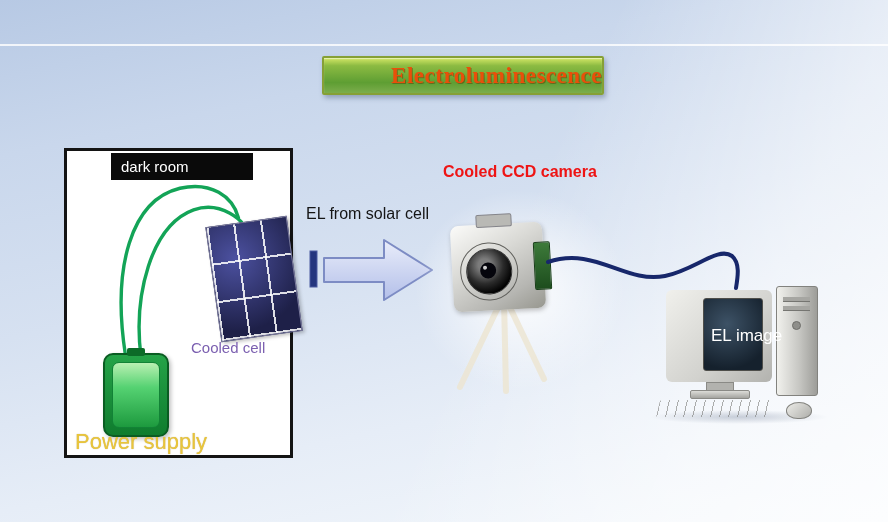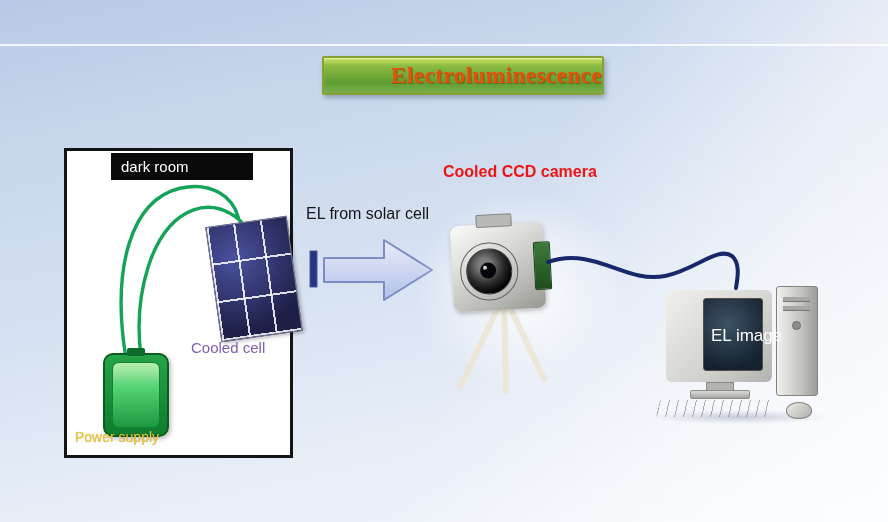--- a/index.html
+++ b/index.html
@@ -53,21 +53,21 @@
     border:2px solid #0a5c22;border-radius:10px;box-sizing:border-box;
     box-shadow:2px 2px 4px rgba(0,0,0,.25);
   }
   .ps-nub{position:absolute;left:22px;top:-7px;width:18px;height:8px;background:#0c6b28;border-radius:2px;}
   .ps-inner{
     position:absolute;left:7px;top:7px;right:7px;bottom:7px;border-radius:7px;
     background:linear-gradient(180deg,#b9f0b2 0%,#55d272 38%,#1d9a3e 100%);
     border:1px solid #128236;
   }
   .power-label{
-    position:absolute;left:8px;top:278px;font-size:14px;
+    position:absolute;left:8px;top:278px;font-size:22px;
     color:var(--power-supply-label,#e9c53a);text-shadow:0 0 1px rgba(130,95,0,.5);
   }
   
   .el-label{position:absolute;left:306px;top:205px;font-size:16px;color:#151515;}
   .arrow-svg{position:absolute;left:308px;top:237px;width:128px;height:66px;}
   
   .camera-label{position:absolute;left:443px;top:163px;font-size:16px;color:var(--camera-label,#ee1414);font-weight:bold;}
   .camera-glow{
     position:absolute;left:415px;top:190px;width:210px;height:200px;
     background:radial-gradient(closest-side, rgba(255,255,255,.95), rgba(255,255,255,0));

